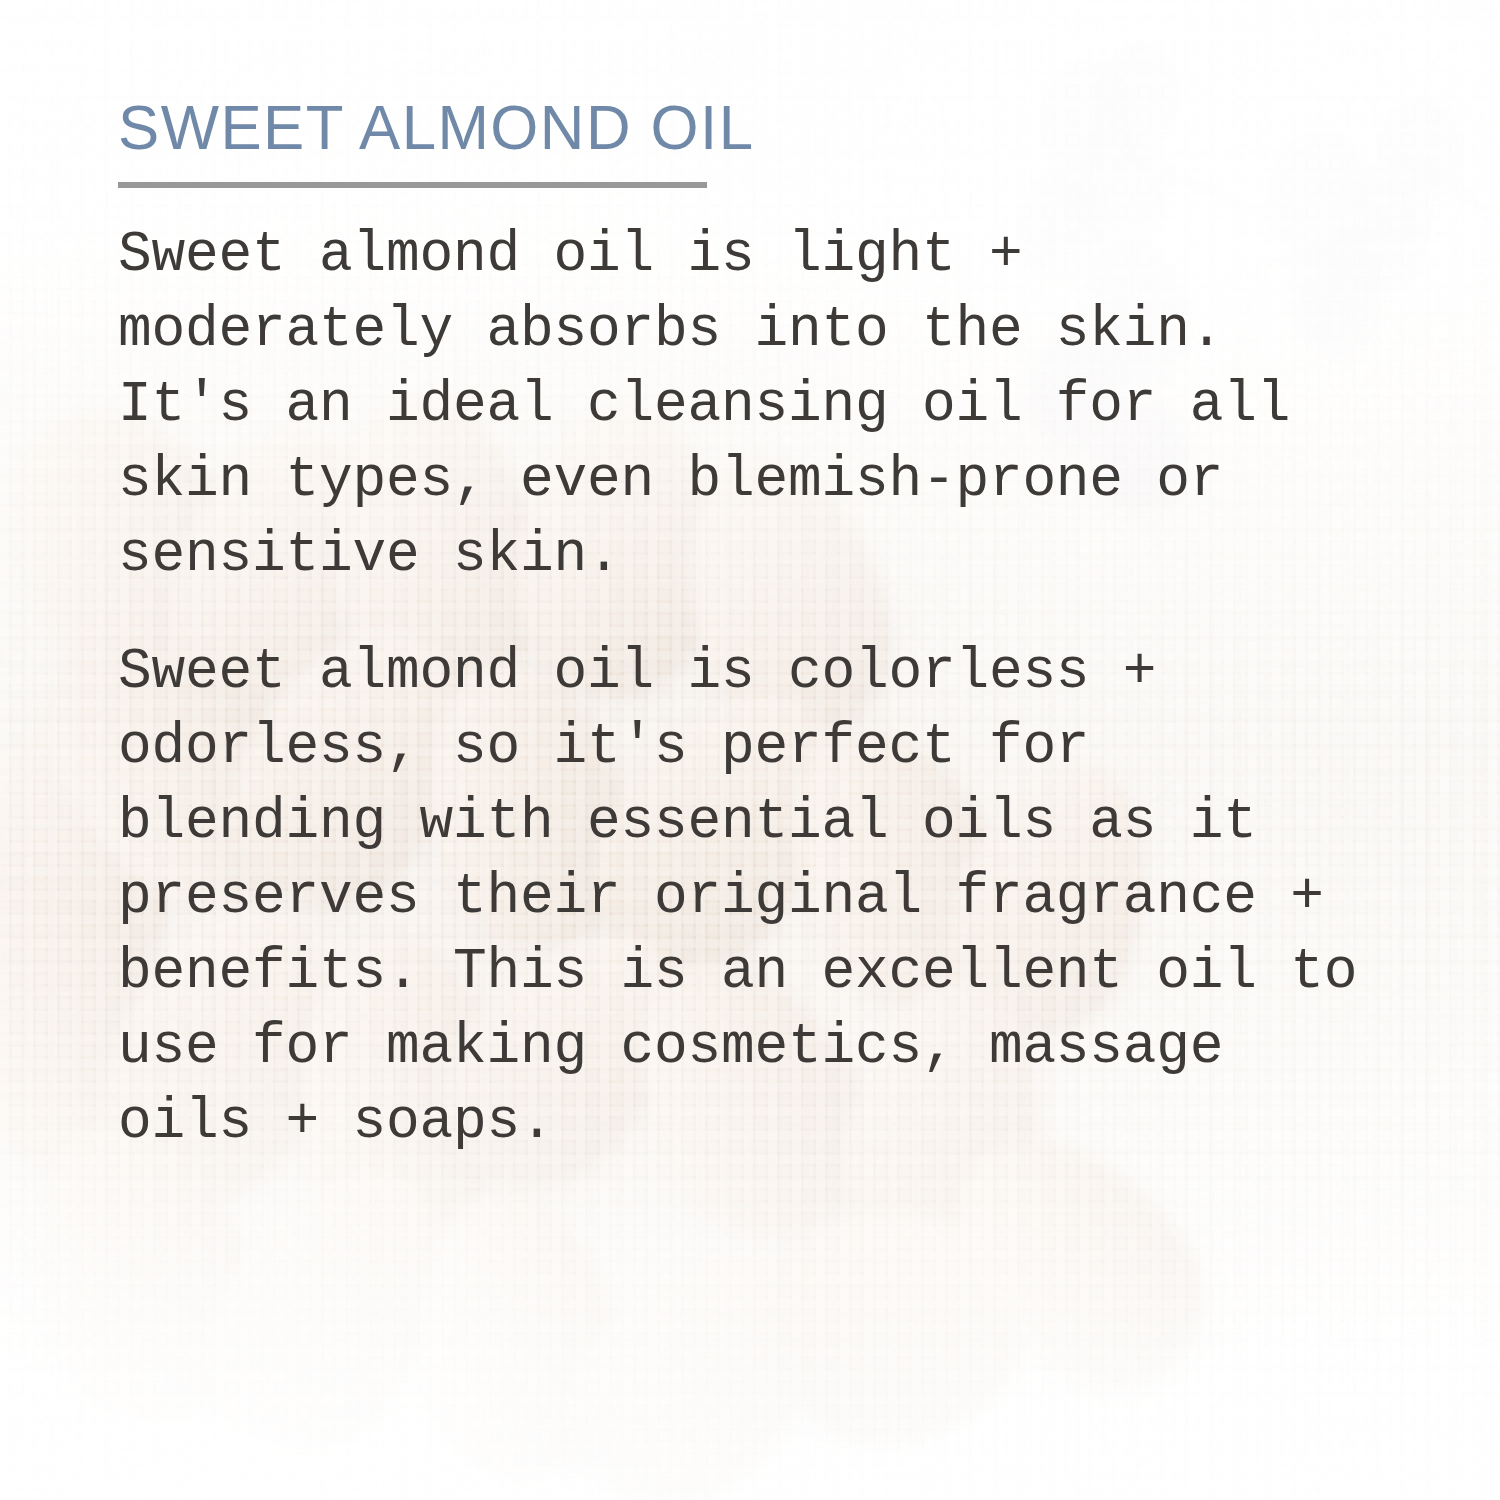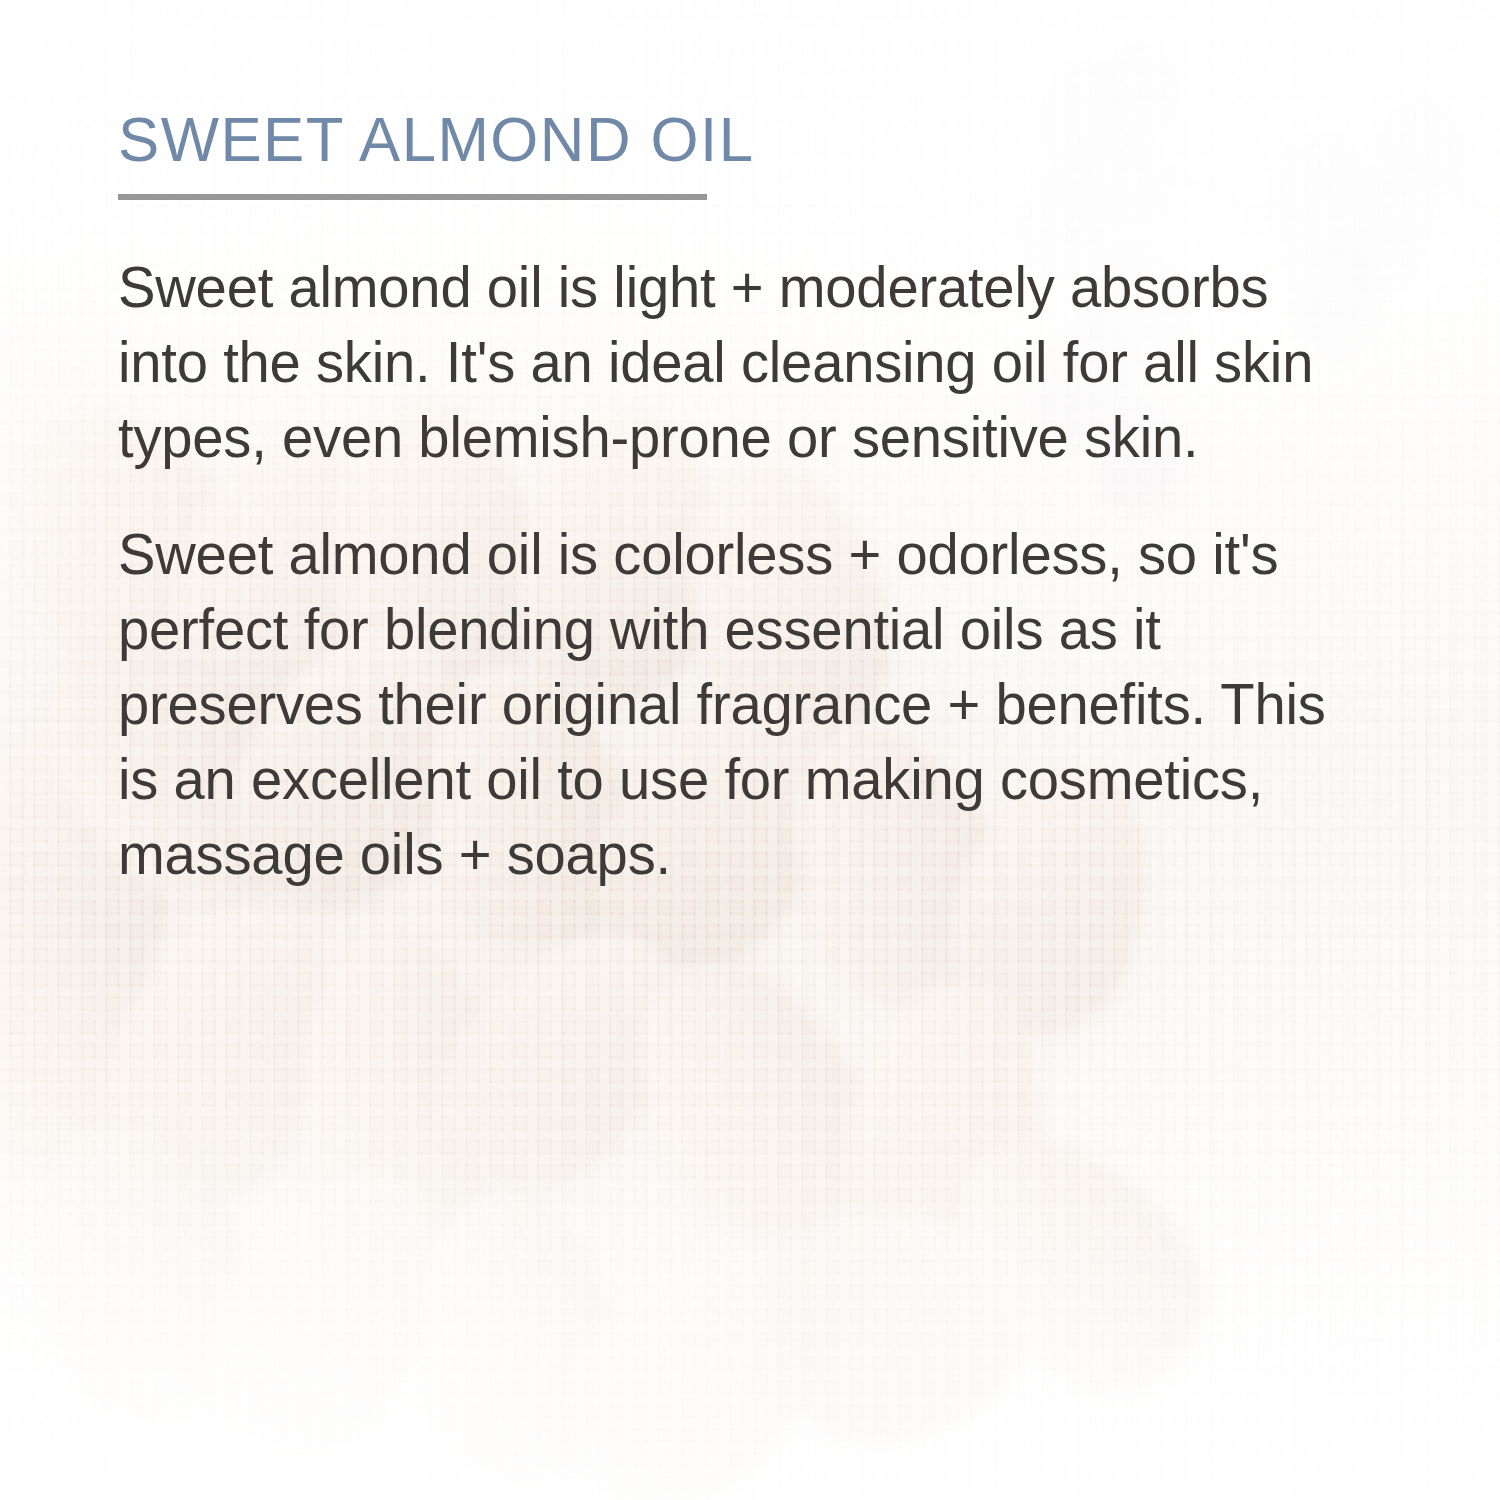--- a/index.html
+++ b/index.html
@@ -121,41 +121,42 @@
     background:
       radial-gradient(ellipse 62% 46% at 78% 22%, rgba(255,255,255,0.62) 0%, rgba(255,255,255,0.0) 70%),
       radial-gradient(ellipse 55% 38% at 18% 96%, rgba(255,255,255,0.70) 0%, rgba(255,255,255,0.0) 72%),
       linear-gradient(100deg, rgba(255,255,255,0.28) 0%, rgba(255,255,255,0.05) 45%, rgba(255,255,255,0.34) 100%);
   }
 
   
   #content {
     position: absolute;
     left: 118px;
-    top: 108px;
+    top: 96px;
     width: 1272px;
   }
   #title {
     color: #7089a8;
     font-size: 63px;
     font-weight: 400;
     letter-spacing: 1.5px;
     line-height: 1.0;
     white-space: nowrap;
     transform: scaleX(0.98);
     transform-origin: left center;
   }
   #title-rule {
     margin-top: 23px;
     width: 589px;
     height: 6px;
     background: #989898;
   }
   #body {
-    margin-top: 50px;
+    margin-top: 30px;
+    font-family: Liberation Mono, monospace;
   }
   .para {
     color: #3d3a38;
     font-size: 57px;
     font-weight: 400;
     line-height: 75px;
     letter-spacing: -0.2px;
     margin: 0 0 42px 0;
     max-width: 1262px;
     transform: scaleX(0.985);

